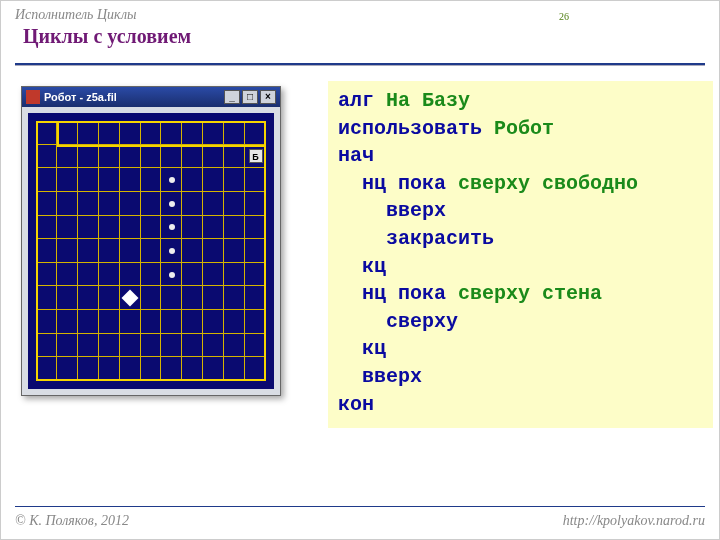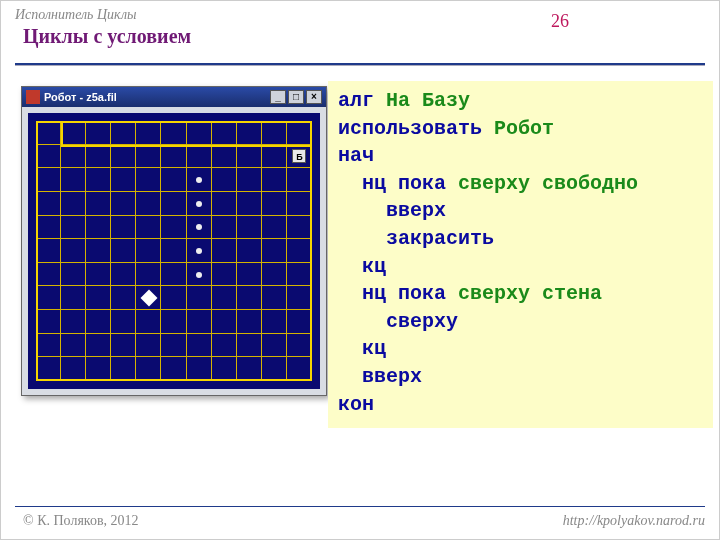--- a/index.html
+++ b/index.html
@@ -10,37 +10,37 @@
     font-family: Georgia, 'Times New Roman', serif;
     position: relative;
     border: 1px solid #ccc;
   }
   .supertitle {
     position: absolute; left: 14px; top: 6px;
     color: #888; font-style: italic; font-size: 14px;
   }
   .pagenum {
     position: absolute; right: 150px; top: 10px;
-    font-size: 18px; color: #be185d;
+    font-size: 10px; color: #4d7c0f;
   }
   .title {
     position: absolute; left: 22px; top: 24px;
     color: #701a75; font-size: 20px; font-weight: bold;
     font-family: Georgia, serif;
   }
   .hr {
     position: absolute; left: 14px; right: 14px; top: 62px;
     border-top: 2px solid #1f3a8a;
     border-bottom: 1px solid #aab;
     height: 2px;
   }
   
   .robotwin {
     position: absolute; left: 20px; top: 85px;
-    width: 306px; height: 310px;
+    width: 260px; height: 310px;
     background: #d9dde4;
     border: 1px solid #666;
     box-shadow: 3px 3px 6px rgba(0,0,0,0.35);
   }
   .titlebar {
     height: 20px; background: linear-gradient(#2a4aa6, #1a2e6e);
     color: #fff; font-family: Tahoma, Arial, sans-serif;
     font-size: 11px; font-weight: bold;
     display: flex; align-items: center; padding: 0 4px;
   }
@@ -111,21 +111,21 @@
     font-family: "Courier New", monospace;
     font-size: 20px; font-weight:bold; line-height:1.38;
     color:#000;
   }
   .code .kw { color:#0a0aa0; }
   .code .id { color:#1a8a1a; }
   .code .line { white-space: pre; }
   
   .footer-left {
     position:absolute; left:14px; bottom:10px;
-    color:#888; font-size:14px;margin-left:8px;
+    color:#888; font-style:italic; font-size:14px;
   }
   .footer-right {
     position:absolute; right:14px; bottom:10px;
     color:#888; font-style:italic; font-size:14px;
   }
   .footer-rule {
     position:absolute; left:14px; right:14px; bottom:32px;
     border-top:1px solid #1f3a8a;
   }
 </style>

